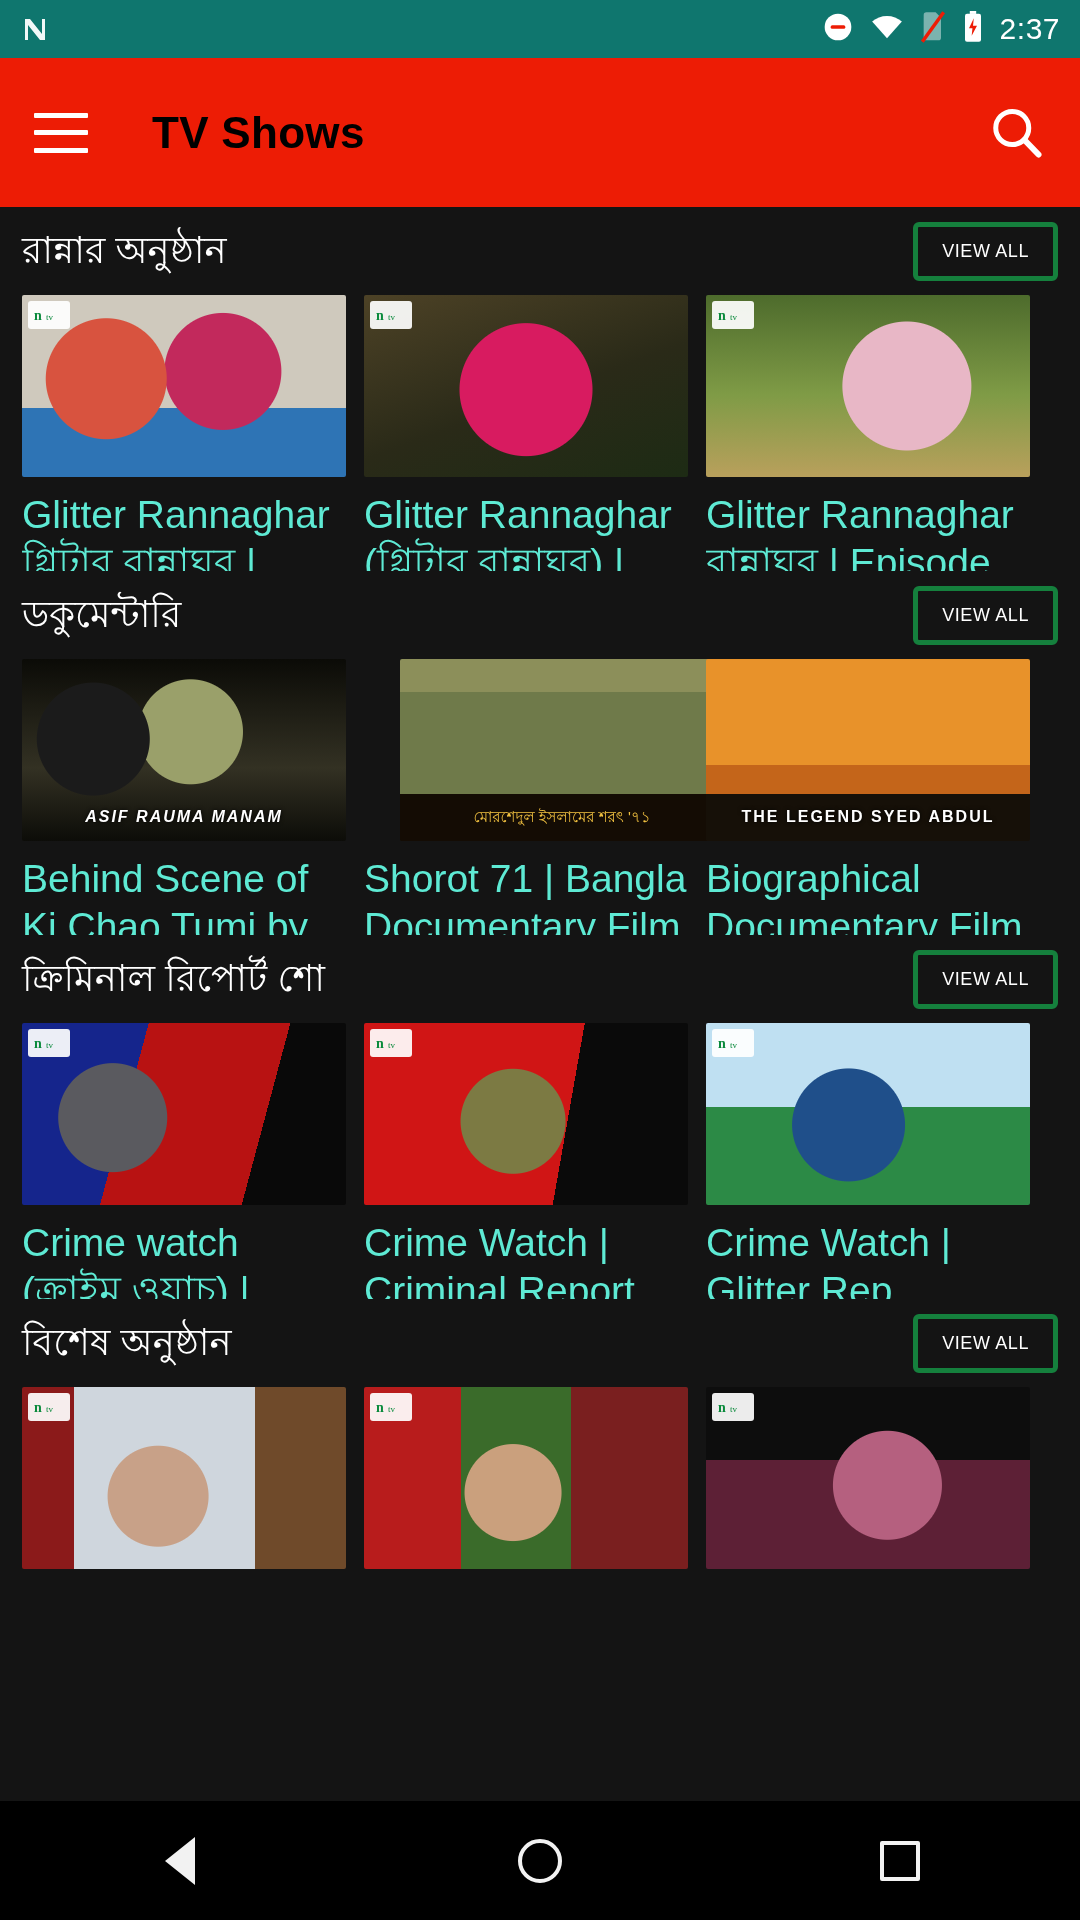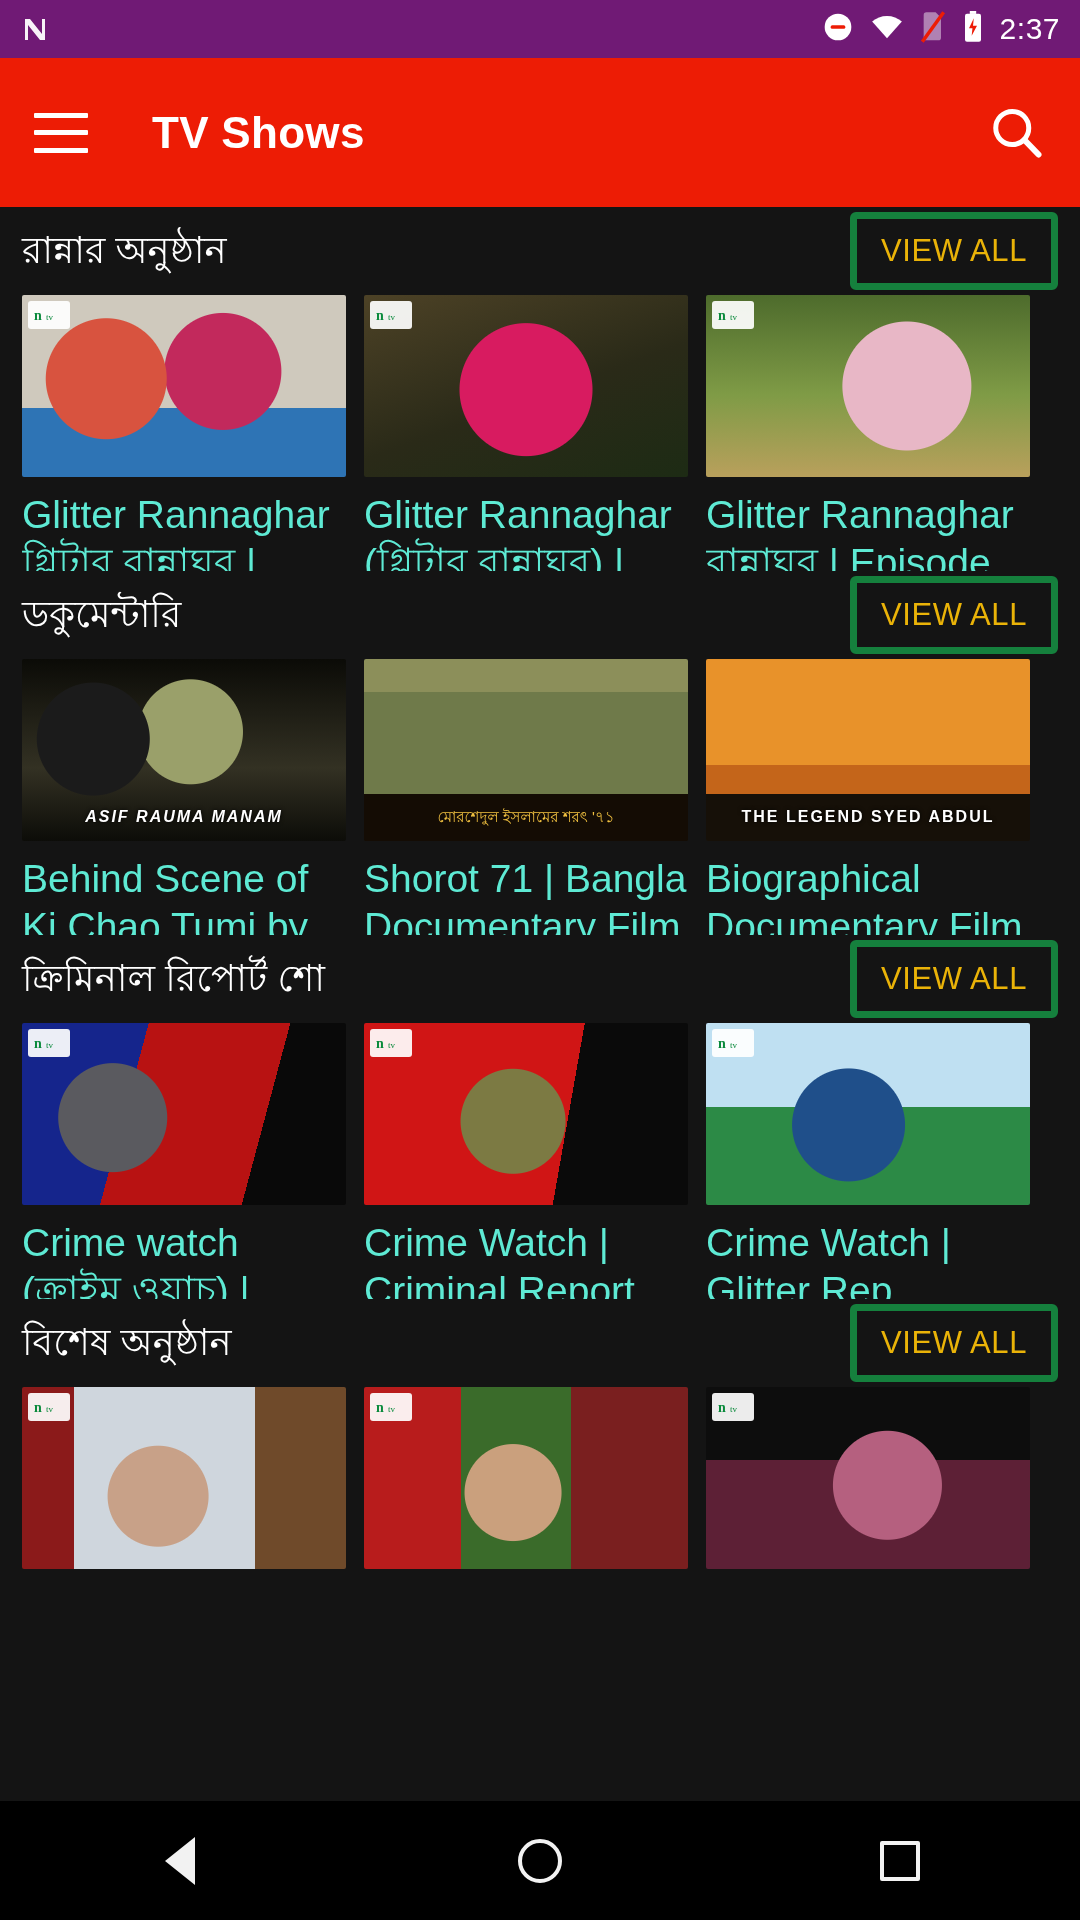--- a/index.html
+++ b/index.html
@@ -6,63 +6,63 @@
   html,body { width:1080px; height:1920px; }
   body {
     background:#141414;
     font-family:"Liberation Sans", sans-serif;
     overflow:hidden;
     position:relative;
   }
 
   
   .statusbar {
-    height:58px; background:#701a75;
+    height:58px; background:#0f766e;
     display:flex; align-items:center;
     padding:0 20px; position:relative;
   }
   .sb-left { display:flex; align-items:center; gap:14px; }
   .sb-right { margin-left:auto; display:flex; align-items:center; gap:16px; }
   .sb-time { color:#fff; font-size:30px; font-weight:500; letter-spacing:.5px; }
 
   .nlogo { width:30px; height:30px; position:relative; }
   .nlogo svg { display:block; }
 
   
   .appbar {
     height:149px; background:#ED1C05;
     display:flex; align-items:center; padding:0 34px;
     box-shadow:0 2px 5px rgba(0,0,0,.35);
   }
   .hamburger { width:54px; height:40px; display:flex; flex-direction:column;
                justify-content:space-between; cursor:pointer; }
   .hamburger span { display:block; height:5px; background:#fff; border-radius:1px; }
   .appbar-title {
-    color:#ffffff; font-size:44px; font-weight:bold;
+    color:#000000; font-size:44px; font-weight:bold;
     margin-left:64px; letter-spacing:.3px;
   }
   .search-btn { margin-left:auto; width:60px; height:60px; position:relative; cursor:pointer; }
 
   
   .content {
     position:absolute; top:207px; left:0; right:0; bottom:119px;
     background:#141414; overflow:hidden;
   }
 
   .section-head {
     display:flex; align-items:center; justify-content:space-between;
     padding:0 22px; height:88px;border-radius:16px;
   }
   .section-title {
     color:#fff; font-size:37px; font-weight:500; line-height:1.1;
     white-space:nowrap;
   }
   .view-all {
-    border:7px solid #15803d; border-radius:6px;
-    color:#eab308; font-size:31px; letter-spacing:.6px;
+    border:5px solid #15803d; border-radius:6px;
+    color:#ffffff; font-size:18px; letter-spacing:.6px;
     padding:14px 24px; background:transparent; cursor:pointer;
     white-space:nowrap;
   }
 
   .rail {
     display:flex; gap:18px; padding:0 22px; overflow:hidden;
   }
   .card { width:324px; flex:0 0 324px; }
   .thumb {
     width:324px; height:182px; border-radius:2px;
@@ -88,21 +88,21 @@
       linear-gradient(160deg,#4d4226,#2a2a18 55%,#1d2b14); }
   .t-cook3 { background:
       radial-gradient(circle at 62% 50%, #e8b7c6 0 64px, transparent 65px),
       linear-gradient(#4d6b2c,#7f9b46 55%,#b9a05c); }
   .t-doc1  { background:
       radial-gradient(circle at 22% 44%, #1b1b1b 0 56px, transparent 57px),
       radial-gradient(circle at 52% 40%, #9aa06a 0 52px, transparent 53px),
       linear-gradient(#0b0b07,#333123 60%,#0c0c08); font-style: italic; }
   .t-doc2  { background:
       linear-gradient(#8c8f5a 0 18%, #6f7a4a 18% 74%, #1b1208 74% 100%),
-      #6f7a4a; }
+      #6f7a4a; margin-left: 36px; }
   .t-doc3  { background:
       linear-gradient(#e8922a 0 58%, #c4651a 58% 74%, #161008 74% 100%); }
   .t-cw1   { background:
       radial-gradient(circle at 28% 52%, #5a5a5f 0 54px, transparent 55px),
       linear-gradient(105deg,#15258c 0 34%, #b81212 34% 72%, #090909 72% 100%); }
   .t-cw2   { background:
       radial-gradient(circle at 46% 54%, #7c7a43 0 52px, transparent 53px),
       linear-gradient(100deg,#d01515 0 62%, #0a0a0a 62% 100%); }
   .t-cw3   { background:
       radial-gradient(circle at 44% 56%, #1f4f8a 0 56px, transparent 57px),

